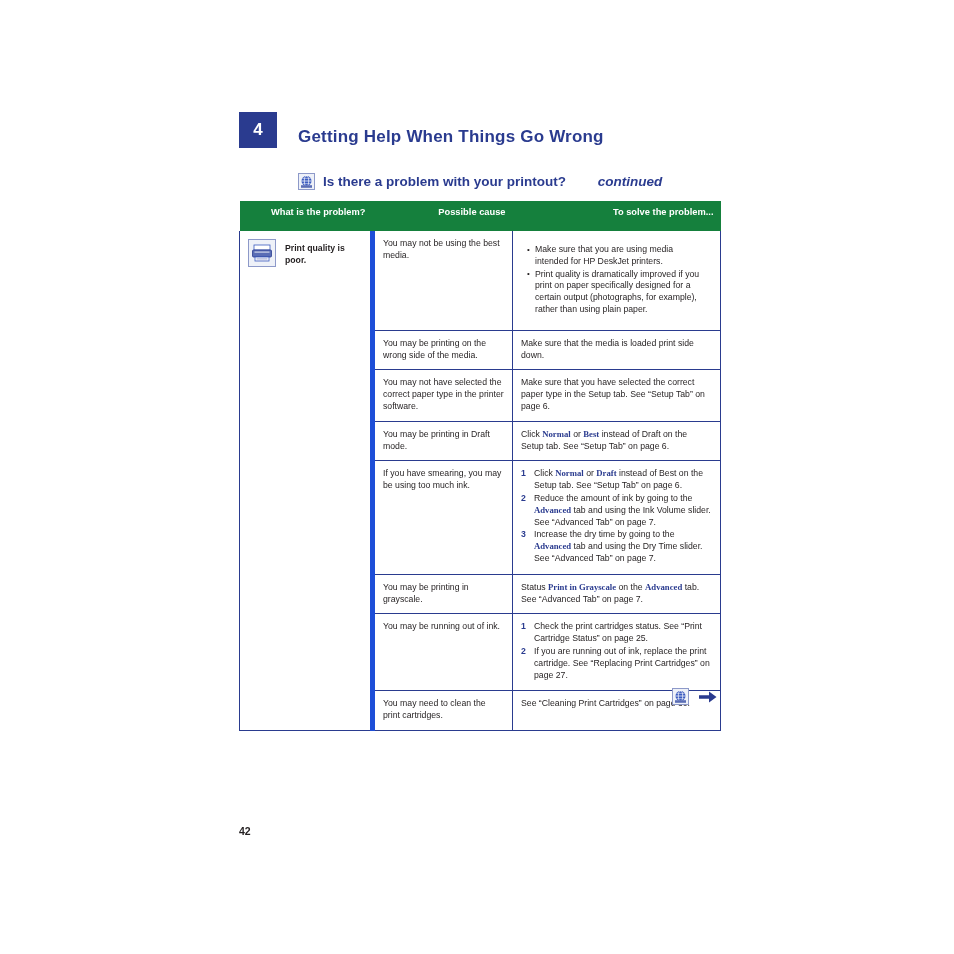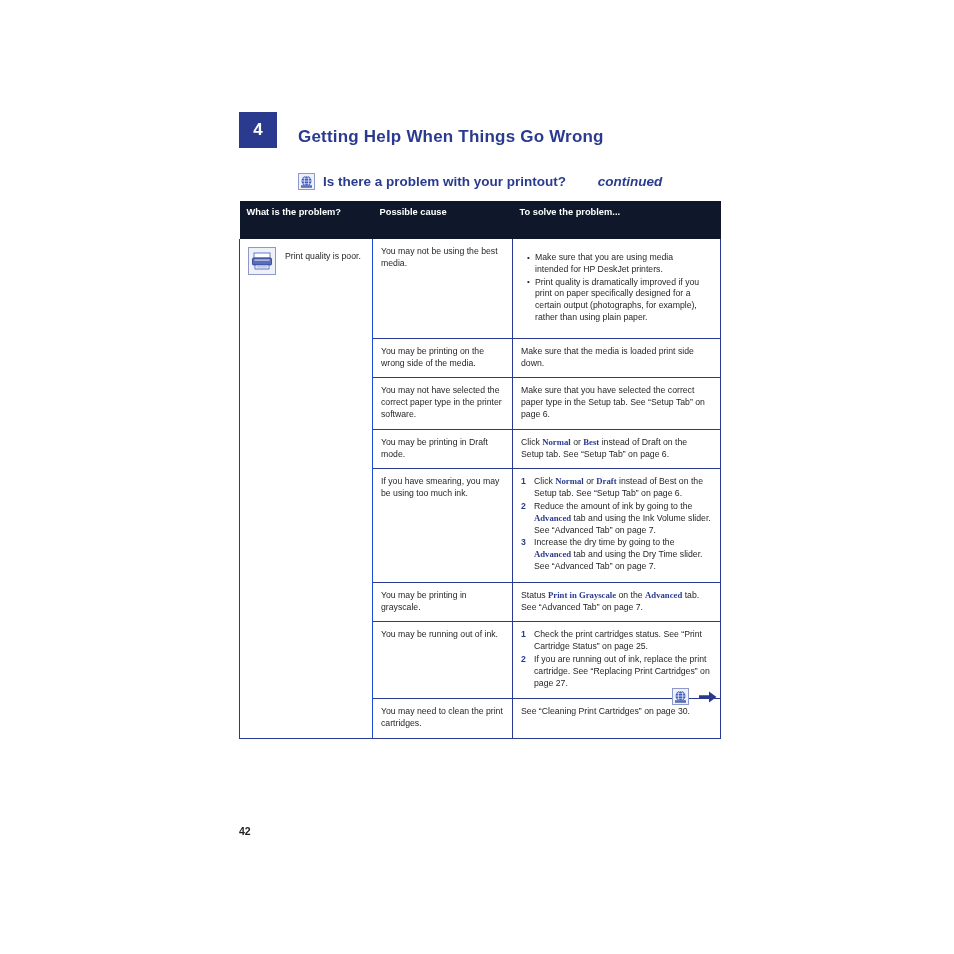--- a/index.html
+++ b/index.html
@@ -82,45 +82,46 @@
   
   .tbl {
     position: absolute;
     left: 239px;
     top: 201px;
     width: 481px;
     border-collapse: collapse;
     table-layout: fixed;
   }
   .tbl th {
-    background: #0f172a;
+    background: #15803d;
     color: #ffffff;
     font-size: 9.3px;
     font-weight: bold;
-    text-align: left;
-    padding: 6px 7px 22px 7px;
+    text-align: right;
+    padding: 6px 7px 14px 7px;
     border: none;
     vertical-align: middle;
   }
   .tbl td {
     border: 1px solid #2a3b8f;
     border-top: none;
     vertical-align: top;
     padding: 7px 8px 8px 8px;
     font-size: 8.7px;
     line-height: 11.8px;
     color: #231f20;
   }
   .col1 { width: 133px; }
   .col2 { width: 140px; }
   .col3 { width: 208px; }
 
   .tbl td.c1 {
     border-left: 1px solid #2a3b8f;
-    border-right: 1px solid #1d4ed8;
+    border-right: 5px solid #1d4ed8;
+    font-weight: bold;
   }
 
   .printer-cell {
     position: relative;
   }
   .printer-row {
     display: flex;
     align-items: flex-start;
   }
   .printer-icon {

